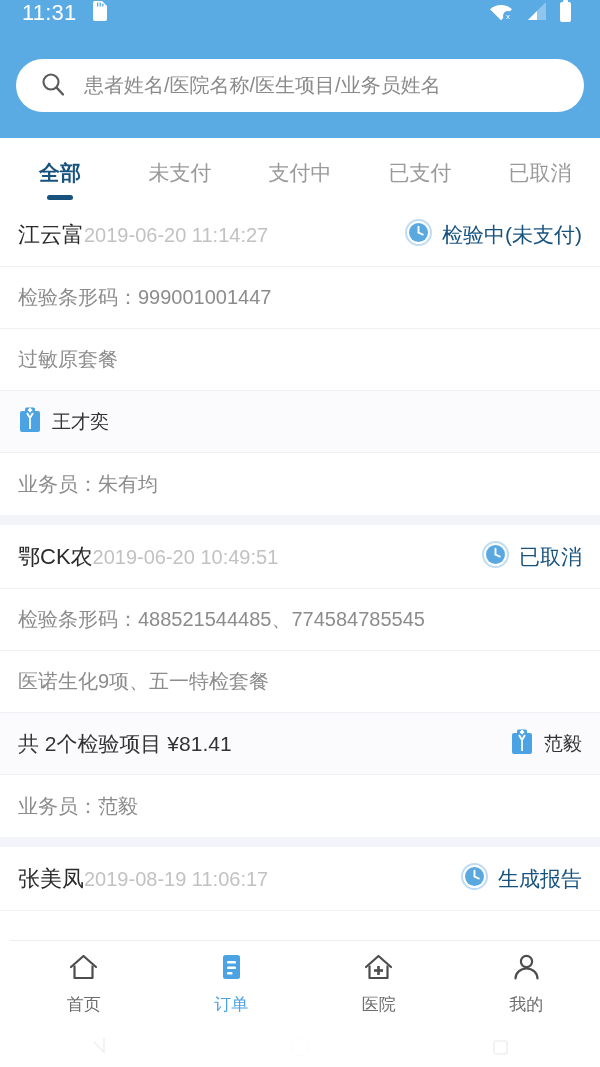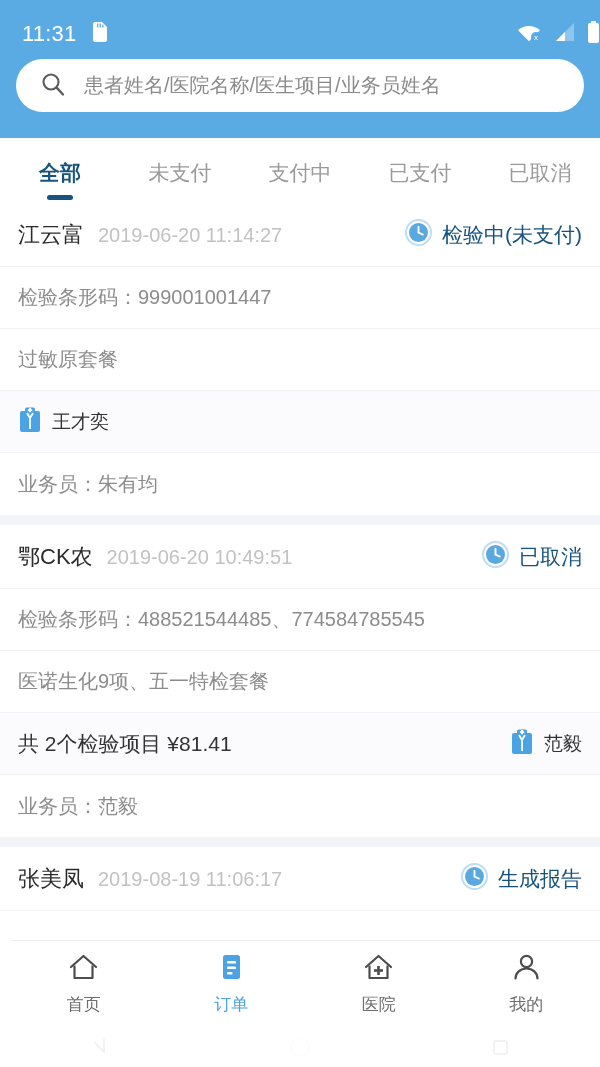--- a/index.html
+++ b/index.html
@@ -7,22 +7,22 @@
     width: 600px; height: 1067px;
     font-family: "Liberation Sans", "DejaVu Sans", sans-serif;
     background: #ffffff;
     overflow: hidden;
   }
   .phone { position: relative; width: 600px; height: 1067px; background: #fff; }
 
   
   .statusbar {
     height: 47px; background: #5aaae4;
-    display: flex; align-items: flex-end; justify-content: space-between;
-    padding: 0 0 0 22px;
+    display: flex; align-items: flex-start; justify-content: space-between;
+    padding: 0 28px 0 22px;
   }
   .sb-left { display: flex; align-items: center; gap: 16px; }
   .sb-time { color: #fff; font-size: 22px; font-weight: 500; letter-spacing: .2px; }
   .sb-right { display: flex; align-items: center; gap: 12px; }
   .sb-icon { display: block; }
 
   
   .searchwrap {
     background: #5aaae4; padding: 12px 16px 26px 16px;
   }
@@ -59,21 +59,21 @@
   .row {
     display: flex; align-items: center; justify-content: space-between;
     padding: 0 18px; min-height: 62px;
     border-bottom: 1px solid #f0f1f4;
   }
   .row:last-child { border-bottom: none; }
   .row.head { min-height: 64px; }
   .row.summary { background: #fbfbfd; }
   .row.agent { border-bottom: none; }
 
-  .head-left { display: flex; align-items: baseline; gap: 14px; }
+  .head-left { display: flex; align-items: baseline; }
   .patient { font-size: 22px; color: #2b2b2b; font-weight: 500; }
   .time { font-size: 20px; color: #c2c2c2; }
   .status { display: flex; align-items: center; gap: 10px; justify-content: flex-end; }
   .status-text { font-size: 21px; color: #17537e; white-space: nowrap; }
 
   .line-label { font-size: 20px; color: #8c8c8c; }
   .pkg { font-size: 20px; color: #8c8c8c; }
   .summary-text { font-size: 21px; color: #333; }
   .doctor { display: flex; align-items: center; gap: 10px; }
   .doctor-name { font-size: 19px; color: #333; }

